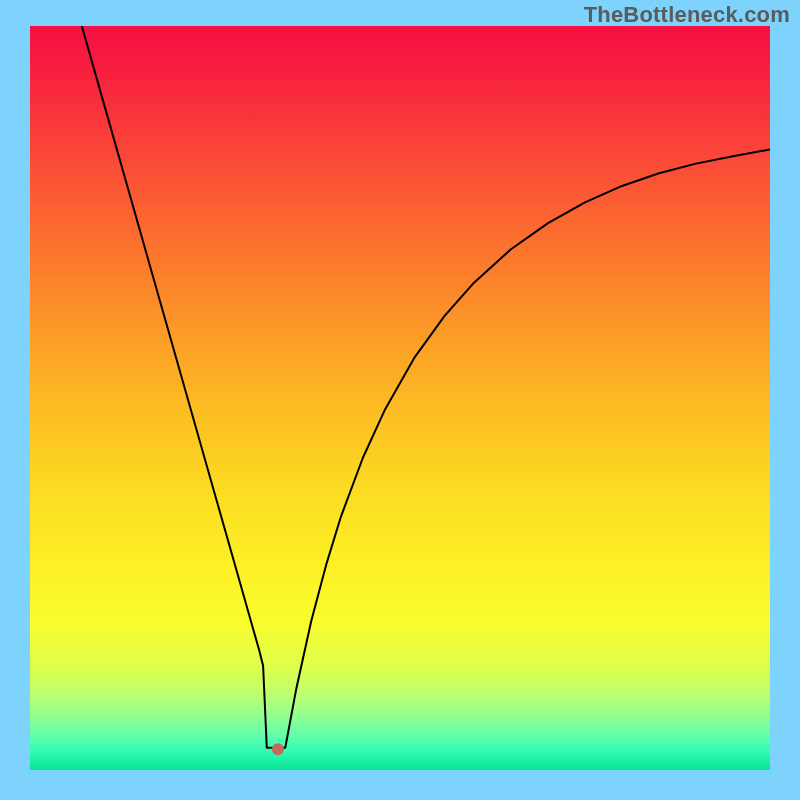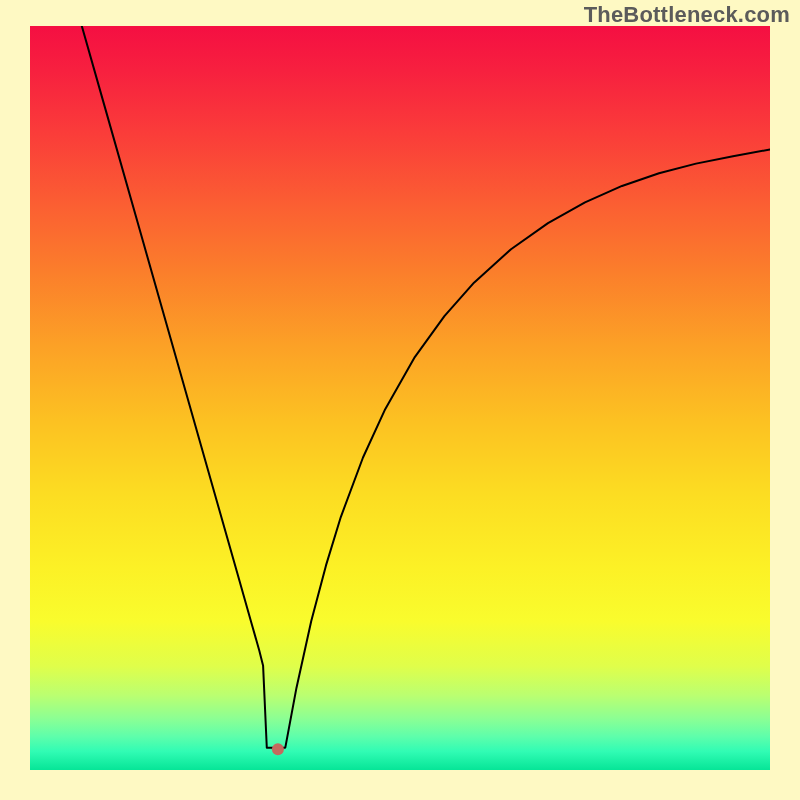--- a/index.html
+++ b/index.html
@@ -8,21 +8,21 @@
     width: 800px;
     height: 800px;
     background: #000;
     font-family: Arial, Helvetica, sans-serif;
     overflow: hidden;
   }
   .frame {
     position: relative;
     width: 800px;
     height: 800px;
-    background: #fef9c3;
+    background: #7dd3fc;
   }
   .watermark {
     position: absolute;
     top: 2px;
     right: 10px;
     color: #5b5b5b;
     font-size: 22px;
     font-weight: 600;
     letter-spacing: 0.2px;
     z-index: 10;

